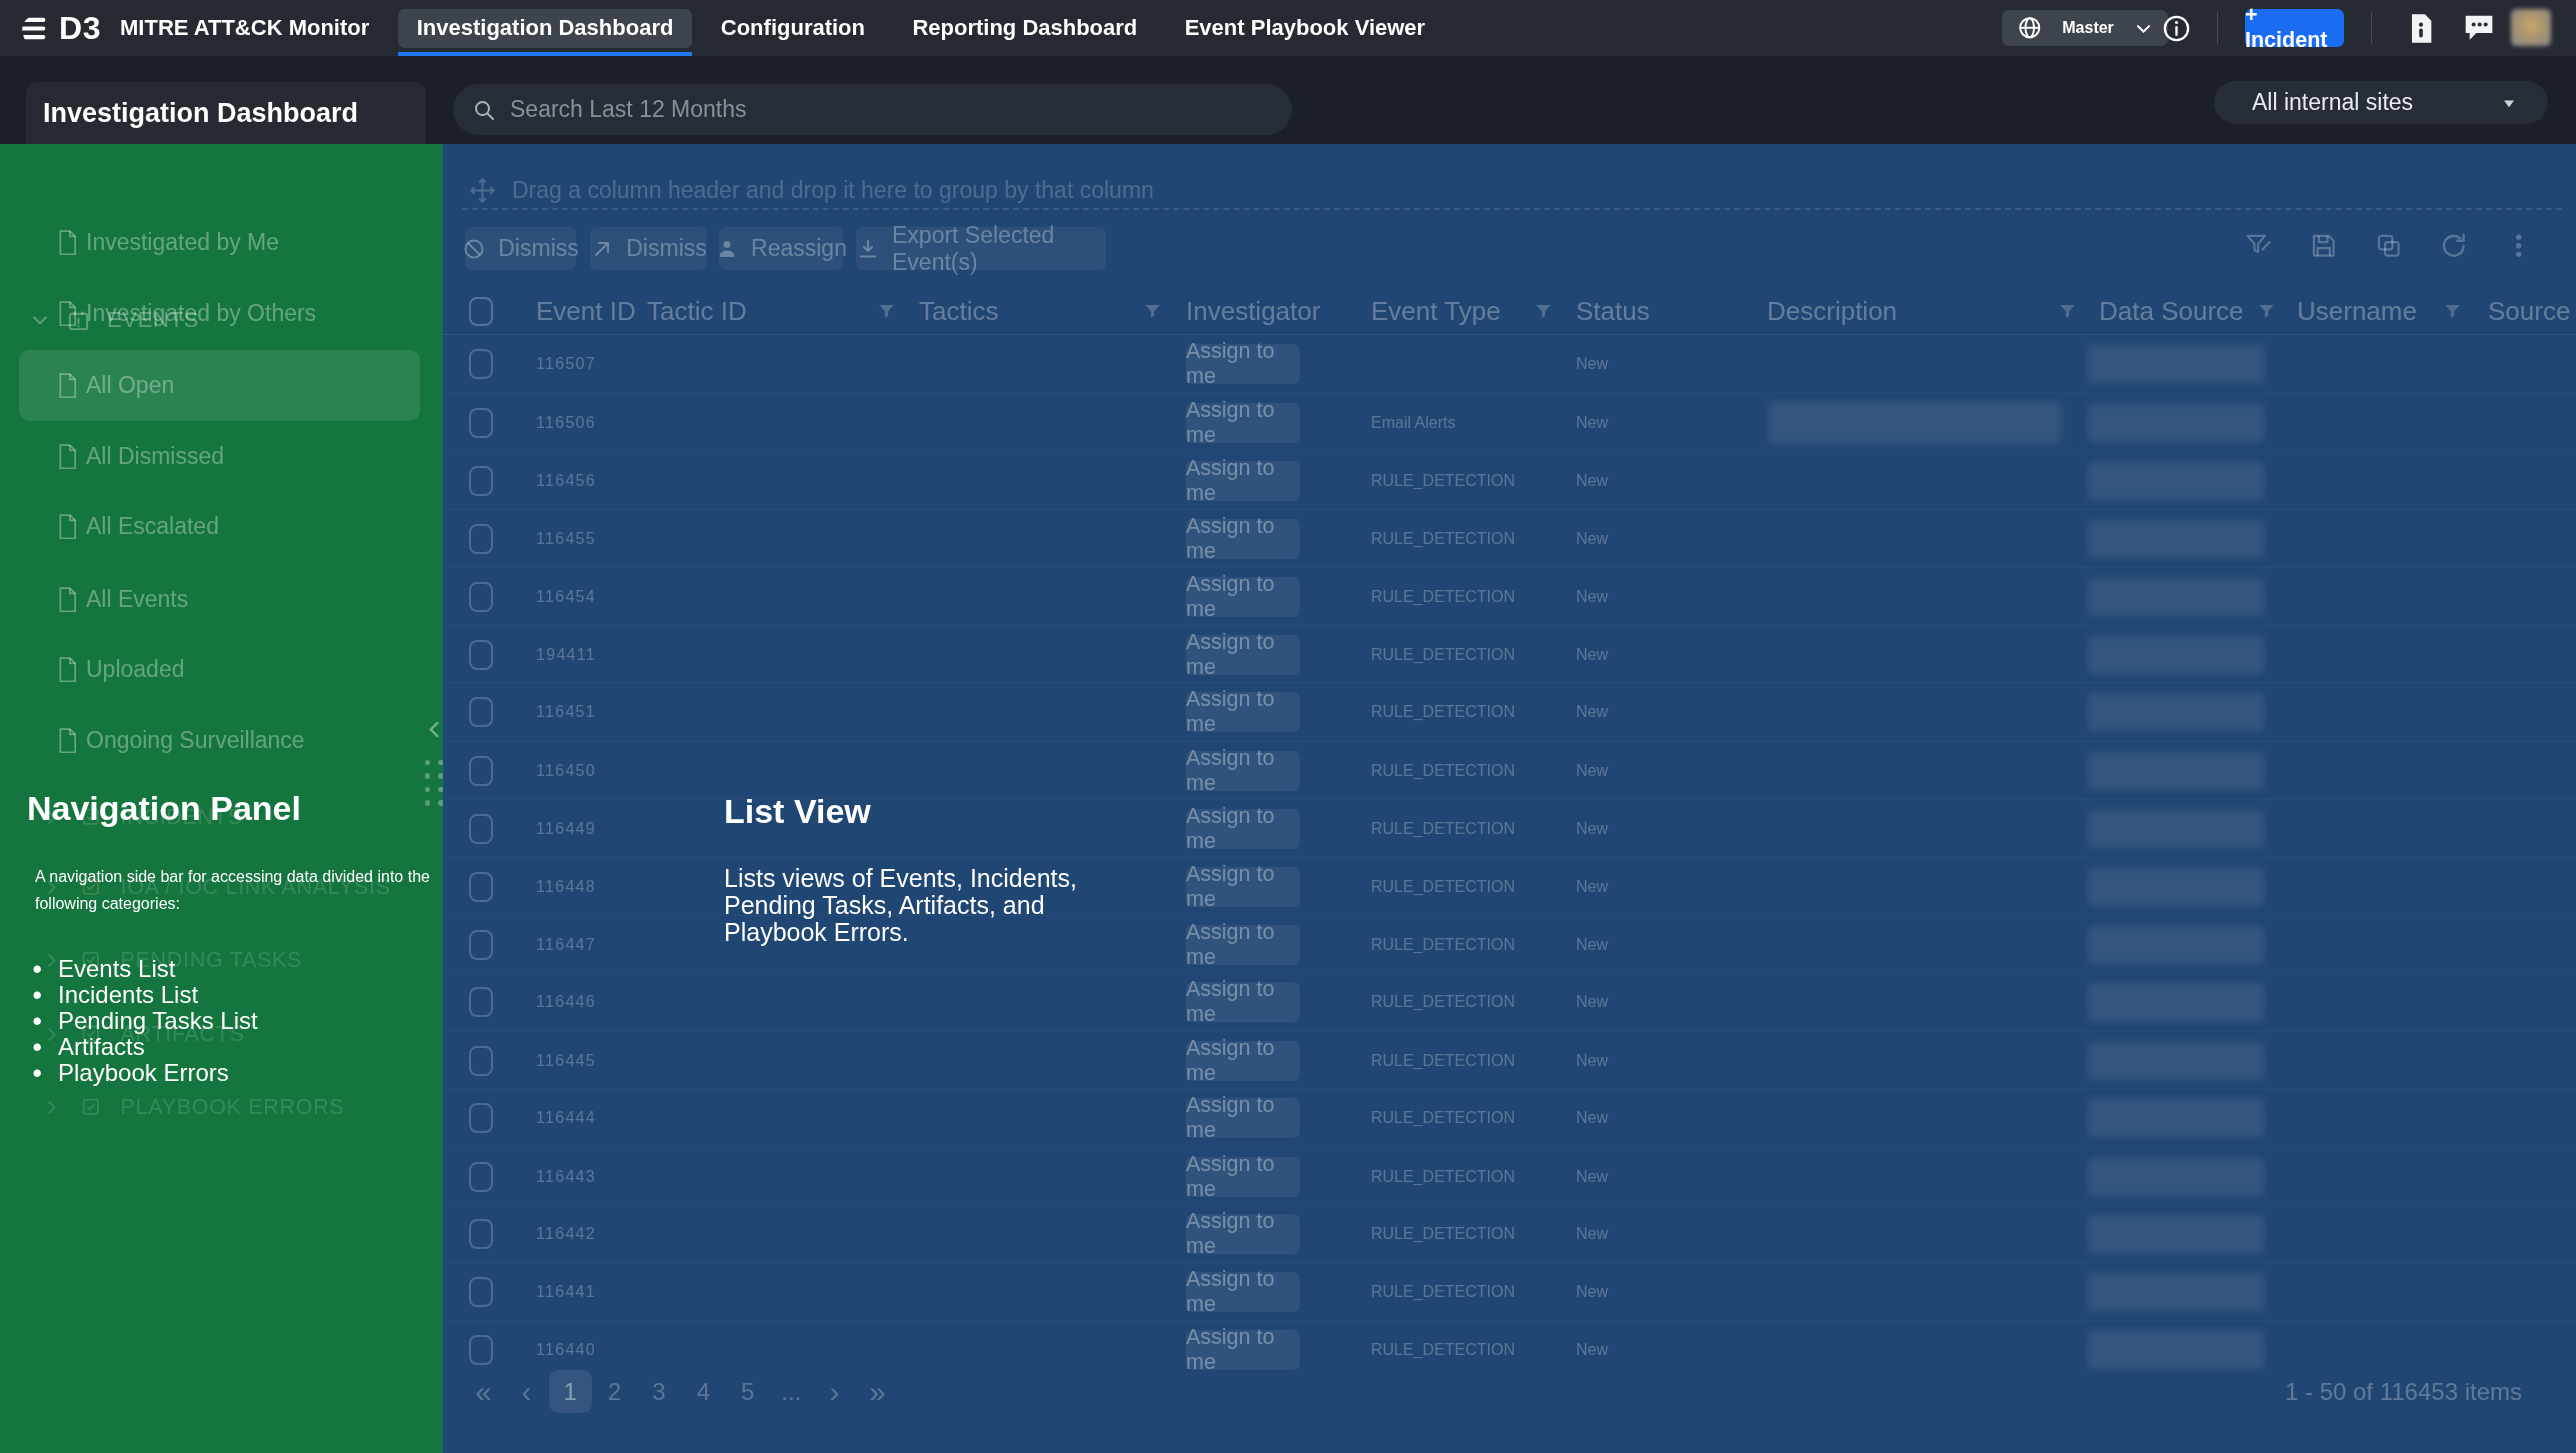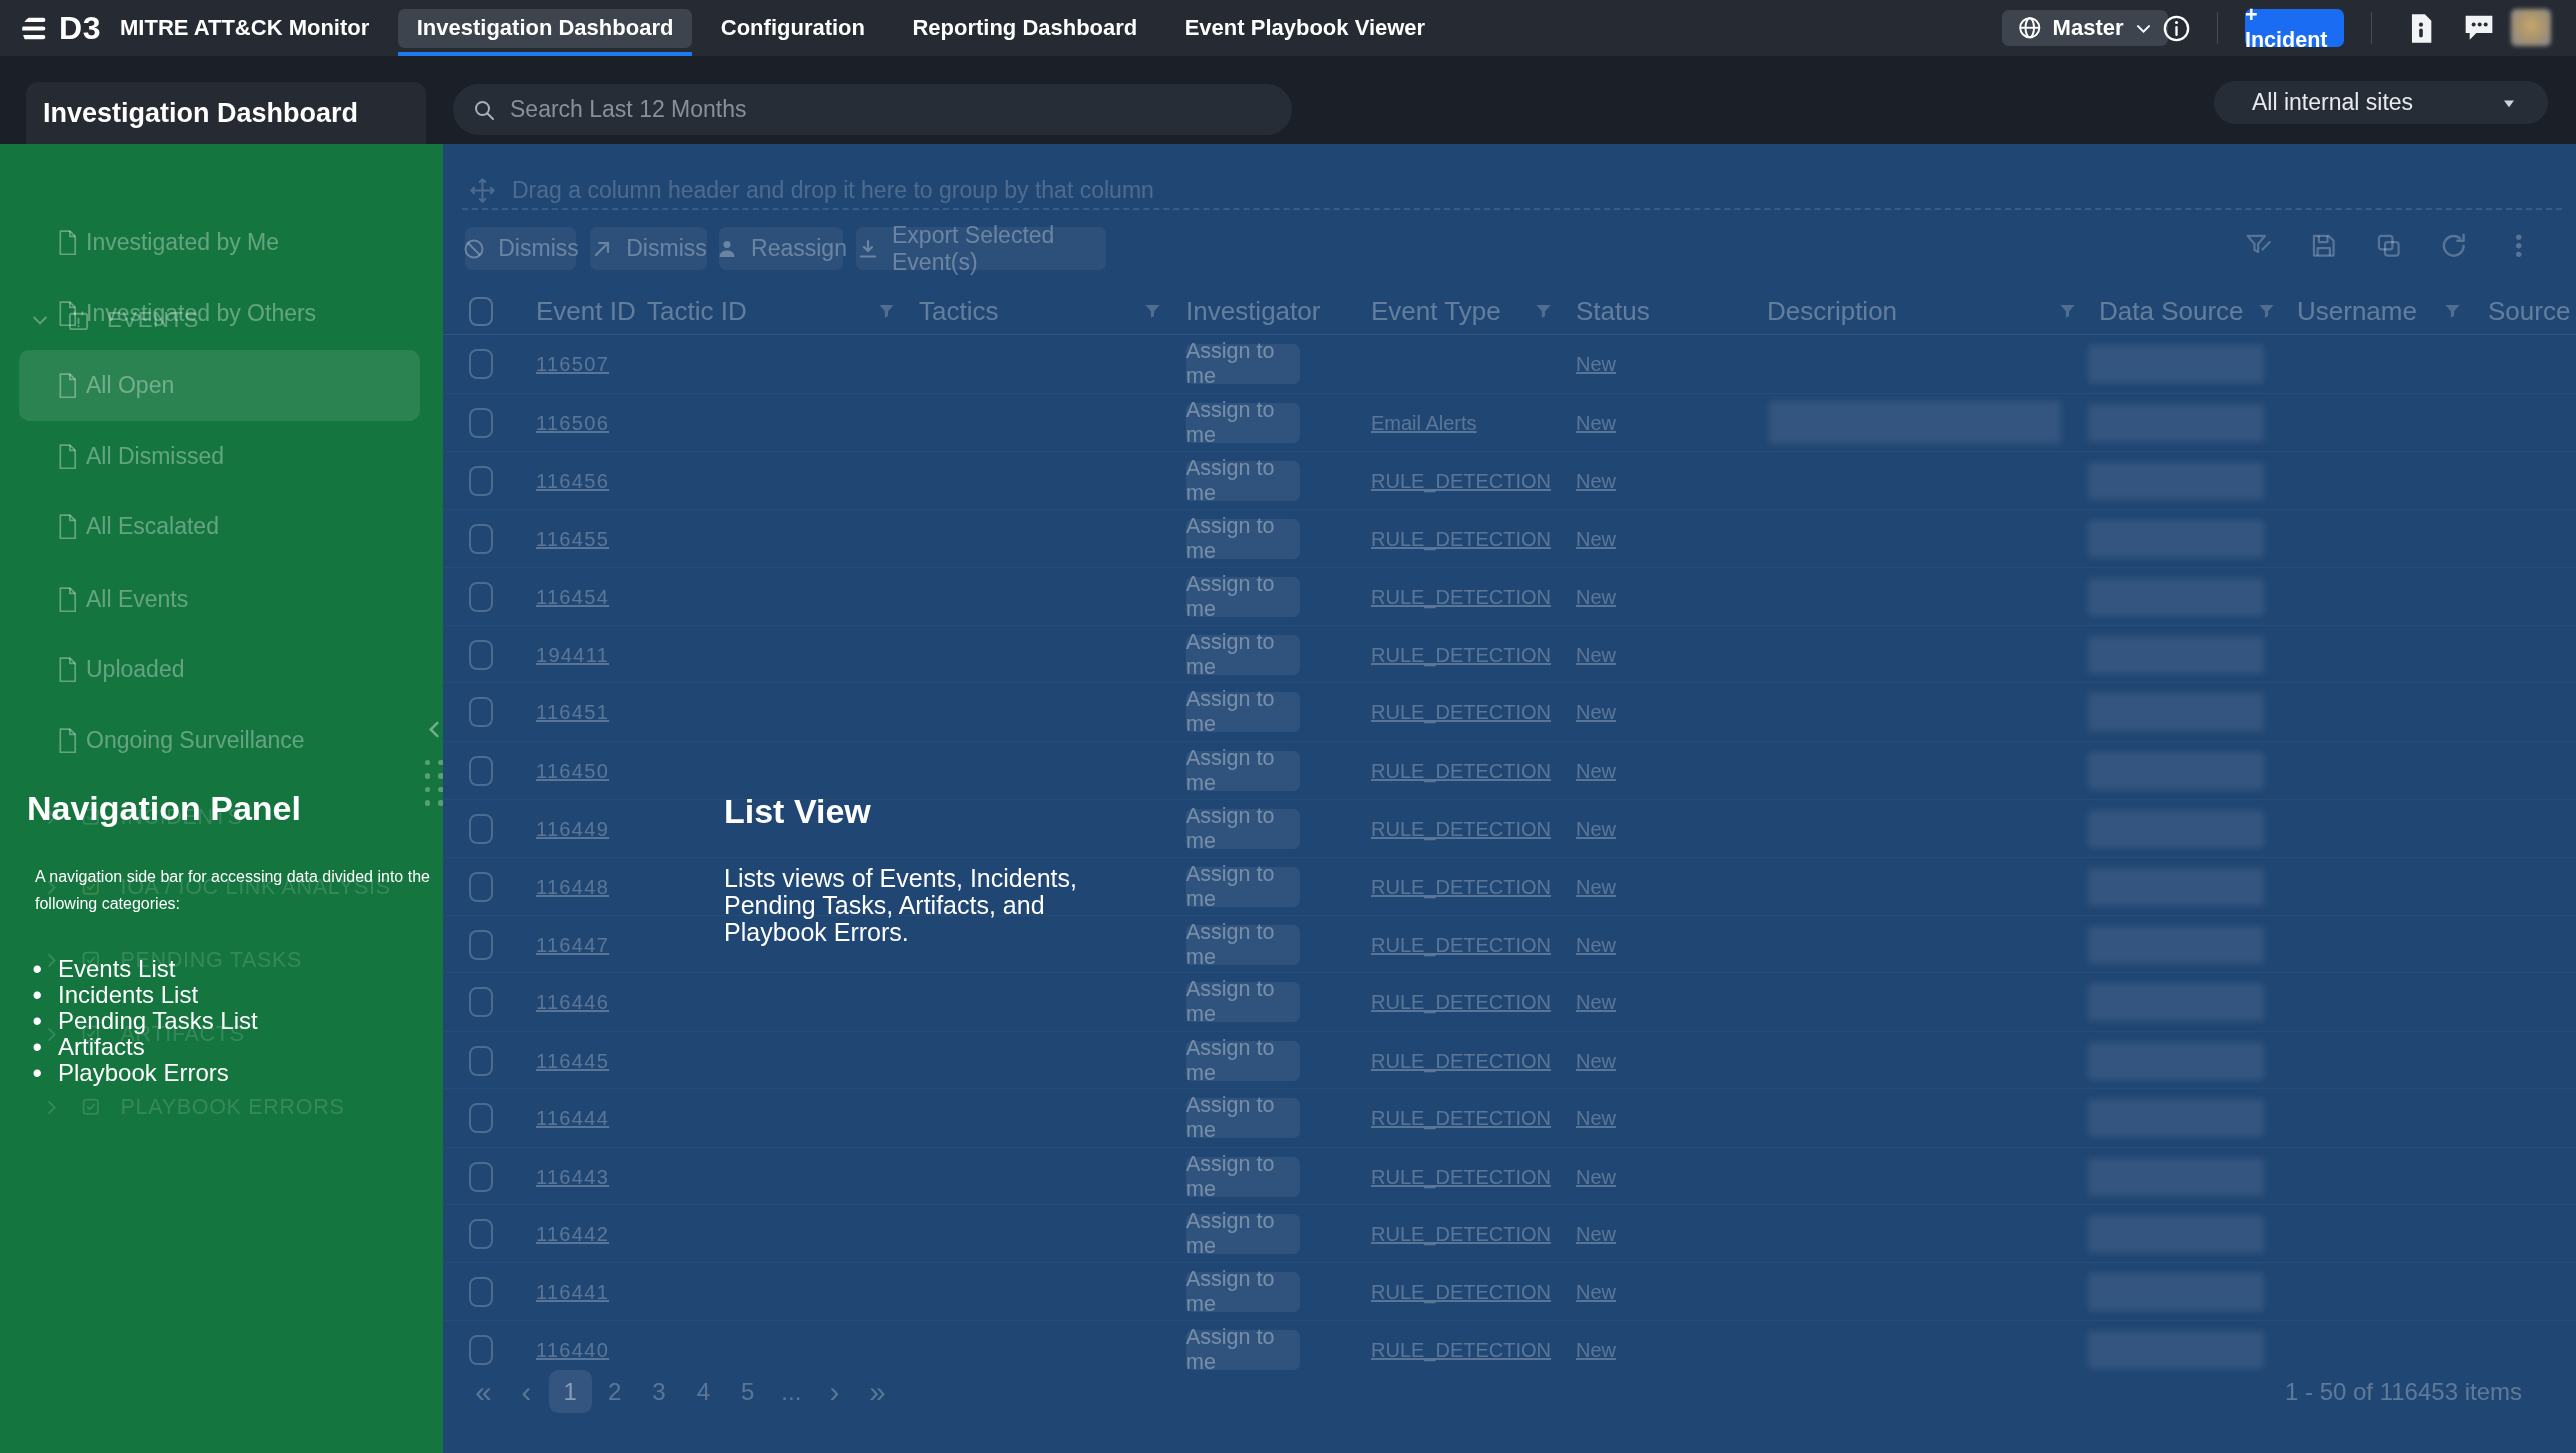--- a/index.html
+++ b/index.html
@@ -7,21 +7,21 @@
   svg{display:block}
 
   
   .topbar{position:absolute;left:0;top:0;width:2576px;height:56px;background:#252a33;}
   .logo{position:absolute;left:20px;top:0;height:56px;display:flex;align-items:center;gap:4px;color:#fff;}
   .logo-text{font-size:32px;font-weight:bold;letter-spacing:0.7px;}
   .nav-items{position:absolute;left:101px;top:0;height:56px;display:flex;align-items:center;gap:9.4px;}
   .nav-item{position:relative;height:39px;display:flex;align-items:center;padding:0 19px;color:#fff;font-size:22px;font-weight:600;white-space:nowrap;border-radius:6.7px;cursor:pointer;}
   .nav-item.active{background:#3e444e;}
   .nav-item.active::after{content:"";position:absolute;left:0;right:0;bottom:-8.7px;height:4.7px;background:#1f7af0;}
-  .chip{position:absolute;top:10px;height:36px;background:#3e444e;border-radius:6.7px;display:flex;align-items:center;color:#fff;font-size:22px;font-weight:600;}
+  .chip{position:absolute;top:10px;height:36px;background:#3e444e;border-radius:6.7px;display:flex;align-items:center;color:#fff;font-size:16px;font-weight:600;}
   .vdiv{position:absolute;top:12px;width:1.3px;height:32px;background:rgba(255,255,255,.16);}
   .incident-btn{position:absolute;left:2245px;top:9.4px;width:99px;height:38px;background:#1a6df2;border-radius:6.7px;color:#fff;font-size:21.5px;font-weight:bold;display:flex;align-items:center;justify-content:center;gap:5.4px;cursor:pointer;}
   .icon-btn{position:absolute;top:0;height:56px;display:flex;align-items:center;color:#fff;cursor:pointer;}
   .avatar{position:absolute;left:2511px;top:9.4px;width:40px;height:37px;border-radius:5.4px;background:radial-gradient(circle at 50% 45%,#c8a76b 0%,#a9946f 45%,#83878d 100%);filter:blur(2px);cursor:pointer;}
 
   
   .subbar{position:absolute;left:0;top:56px;width:2576px;height:89px;background:#1b2028;}
   .title-tab{position:absolute;left:25.5px;top:25.5px;width:400px;height:63px;background:#262b33;border-radius:12px 12px 0 0;display:flex;align-items:center;padding-left:17.4px;box-sizing:border-box;}
   .page-title{color:#fff;font-size:27px;font-weight:bold;}
   .search-box{position:absolute;left:453px;top:28px;width:839px;height:51px;background:#272d36;border-radius:25.5px;display:flex;align-items:center;padding:0 19px;box-sizing:border-box;gap:12px;}
@@ -58,21 +58,21 @@
   .grid-head{position:absolute;left:0;top:144px;width:2133px;height:46px;border-bottom:0.7px solid rgba(255,255,255,.09);}
   .col-label{position:absolute;top:0;height:46px;display:flex;align-items:center;color:rgba(255,255,255,.30);font-size:26px;white-space:nowrap;cursor:pointer;}
   .funnel{position:absolute;top:13.4px;color:rgba(255,255,255,.22);cursor:pointer;}
   .cbx{position:absolute;left:26px;width:24px;height:29.5px;border:2px solid rgba(255,255,255,.24);border-radius:8px;box-sizing:border-box;cursor:pointer;}
   .grid-head .cbx{top:8.7px;}
 
   .rows{position:absolute;left:0;top:191px;width:2133px;}
   .grid-row{position:absolute;left:0;width:2133px;height:58px;border-top:0.7px solid rgba(255,255,255,.035);}
   .grid-row:first-child{border-top:none;}
   .grid-row .cbx{top:14px;border-color:rgba(255,255,255,.20);}
-  .cell{position:absolute;top:0;height:58px;display:flex;align-items:center;color:rgba(255,255,255,.26);font-size:20px;white-space:nowrap;text-decoration:underline;}
+  .cell{position:absolute;top:0;height:58px;display:flex;align-items:center;color:rgba(255,255,255,.26);font-size:16px;white-space:nowrap;}
   .cell-id{left:93px;letter-spacing:1.3px;}
   .assign-btn{position:absolute;left:743px;top:8.7px;width:114px;height:40px;border-radius:6.7px;background:rgba(255,255,255,.075);color:rgba(255,255,255,.34);font-size:21.5px;display:flex;align-items:center;justify-content:center;cursor:pointer;}
   .cell-type{left:928px;}
   .cell-status{left:1133px;}
   .redact{position:absolute;background:rgba(255,255,255,.085);border-radius:4px;filter:blur(3.4px);}
   .redact-desc{left:1326px;top:7.4px;width:292px;height:43px;display:none;}
   .redact-data{left:1645px;top:10px;width:176px;height:38px;}
 
   
   .listview{position:absolute;left:281px;top:648px;width:376px;color:#fff;}

